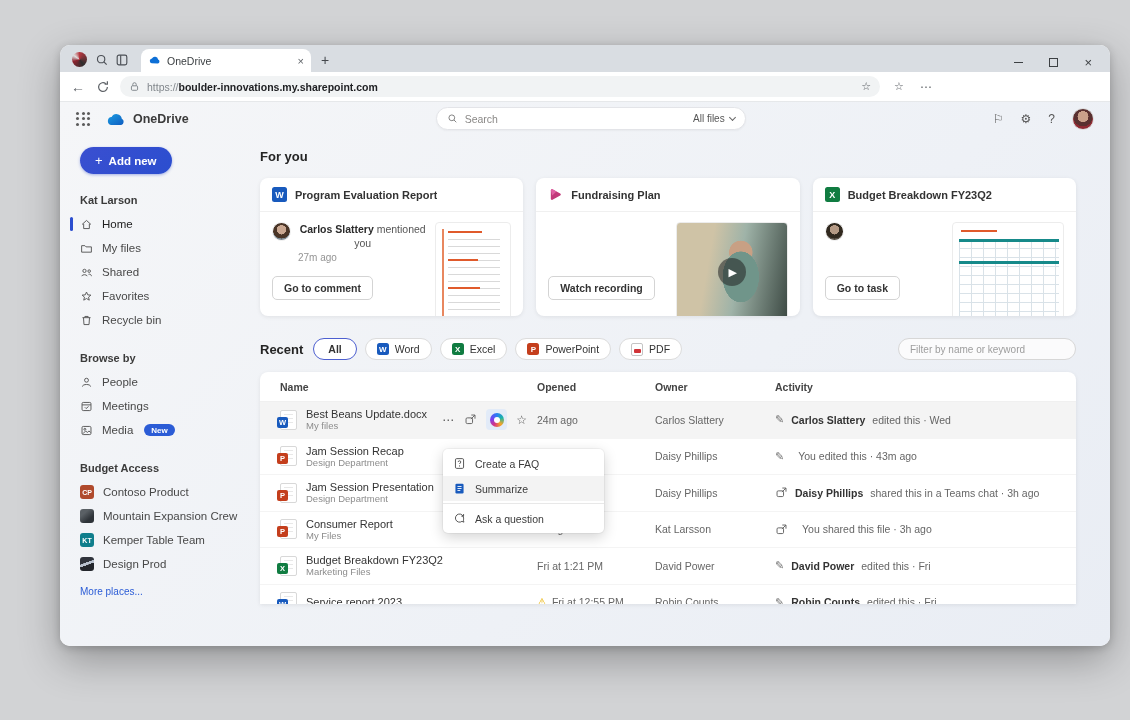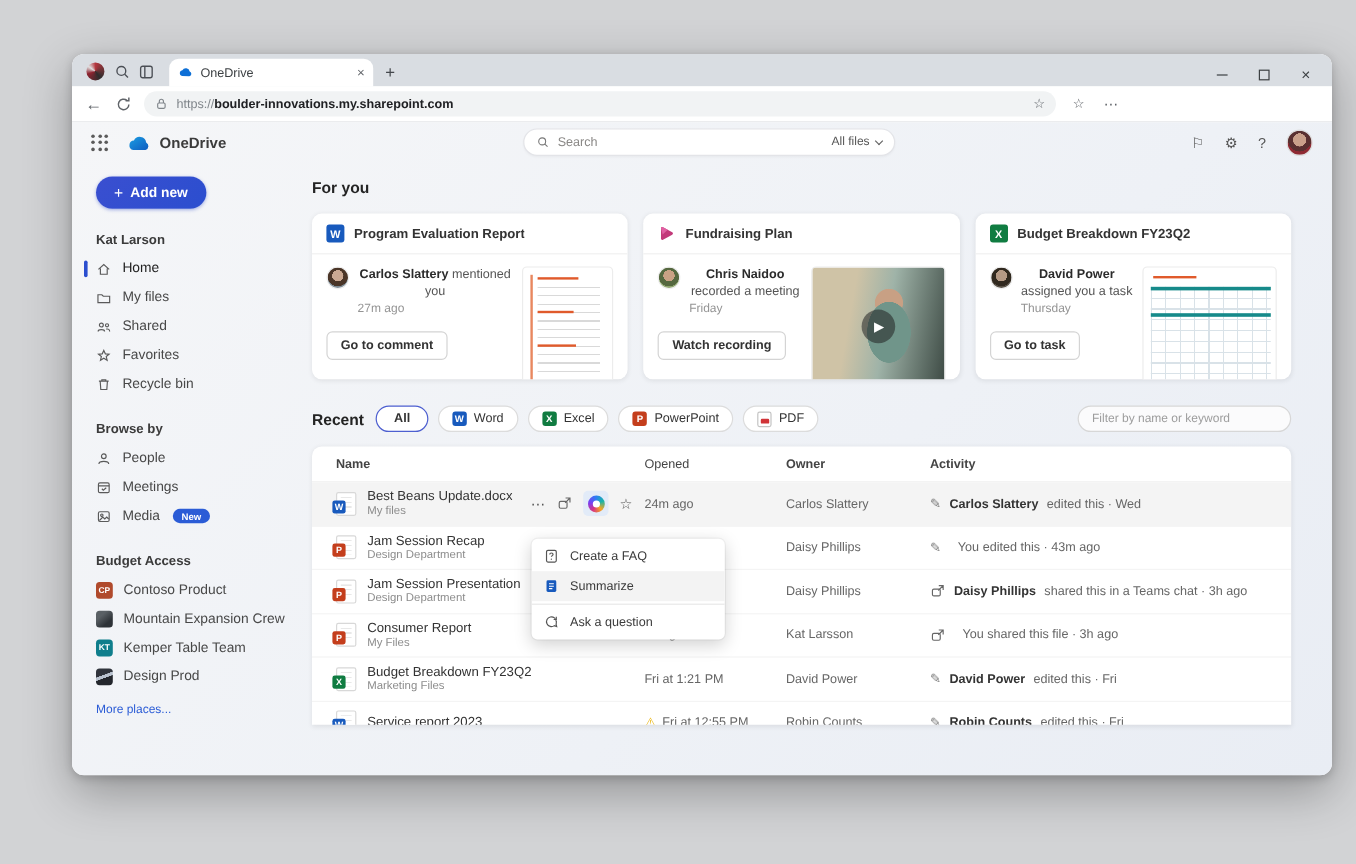--- a/index.html
+++ b/index.html
@@ -390,48 +390,37 @@
             <div class="card">
               <div class="card-head">
                 <svg width="15" height="15" viewBox="0 0 16 16">
                     <path d="M3 3.5 C3 2.5 4 2 4.8 2.5 L13 7 c.9.5.9 1.6 0 2.1 L4.8 13.6 C4 14.1 3 13.6 3 12.6 z" fill="#c23a7a"></path>
                     <path d="M3 3.5 C3 2.5 4 2 4.8 2.5 L9 4.8 L4.5 9 z" fill="#e060a2"></path>
                   </svg>
                 <span class="card-title">Fundraising Plan</span>
               </div>
               <div class="card-body">
                 <div class="card-left">
-                  <div class="card-act-row">
-                    <span class="mini-avatar av-chris"></span>
-                    <div>
-                      <div class="card-text"><b>Chris Naidoo</b><span> recorded a meeting</span></div>
-                      <div class="card-time">Friday</div>
-                    </div>
-                  </div>
                   <button class="card-btn">Watch recording</button>
                 </div>
                 <div class="thumb thumb-video">
                   <span class="play-overlay">▶</span>
                 </div>
               </div>
             </div>
 
             <div class="card">
               <div class="card-head">
                 <span class="ft-tile ft-excel" style="width:15px;height:15px;font-size:9px">X</span>
                 <span class="card-title">Budget Breakdown FY23Q2</span>
               </div>
               <div class="card-body">
                 <div class="card-left">
                   <div class="card-act-row">
                     <span class="mini-avatar av-david"></span>
-                    <div>
-                      <div class="card-text"><b>David Power</b><span> assigned you a task</span></div>
-                      <div class="card-time">Thursday</div>
-                    </div>
                   </div>
                   <button class="card-btn">Go to task</button>
                 </div>
                 <div class="thumb thumb-sheet"></div>
               </div>
             </div>
           </div>
 
           <div class="recent-bar">
             <span class="h-section">Recent</span>
@@ -455,21 +444,21 @@
                   <span class="ft-pdf"></span>
                   <span>PDF</span>
                 </button>
             </div>
             <input class="filter-input" type="text" placeholder="Filter by name or keyword" style="">
           </div>
 
           <div class="table-card">
             <div class="thead">
               <div class="c-name">Name</div>
-              <div class="c-open" style="font-weight:400;color:#444">Opened</div>
+              <div class="c-open" style="font-weight:700;color:#444">Opened</div>
               <div class="c-owner" style="font-weight:700;color:#444">Owner</div>
               <div class="c-act" style="font-weight:700;color:#444">Activity</div>
             </div>
 
             <div class="trow hl">
               <div class="c-name">
                 <span class="ficon word">
                     <span class="fbadge">W</span>
                   </span>
                 <span class="nameblk">

